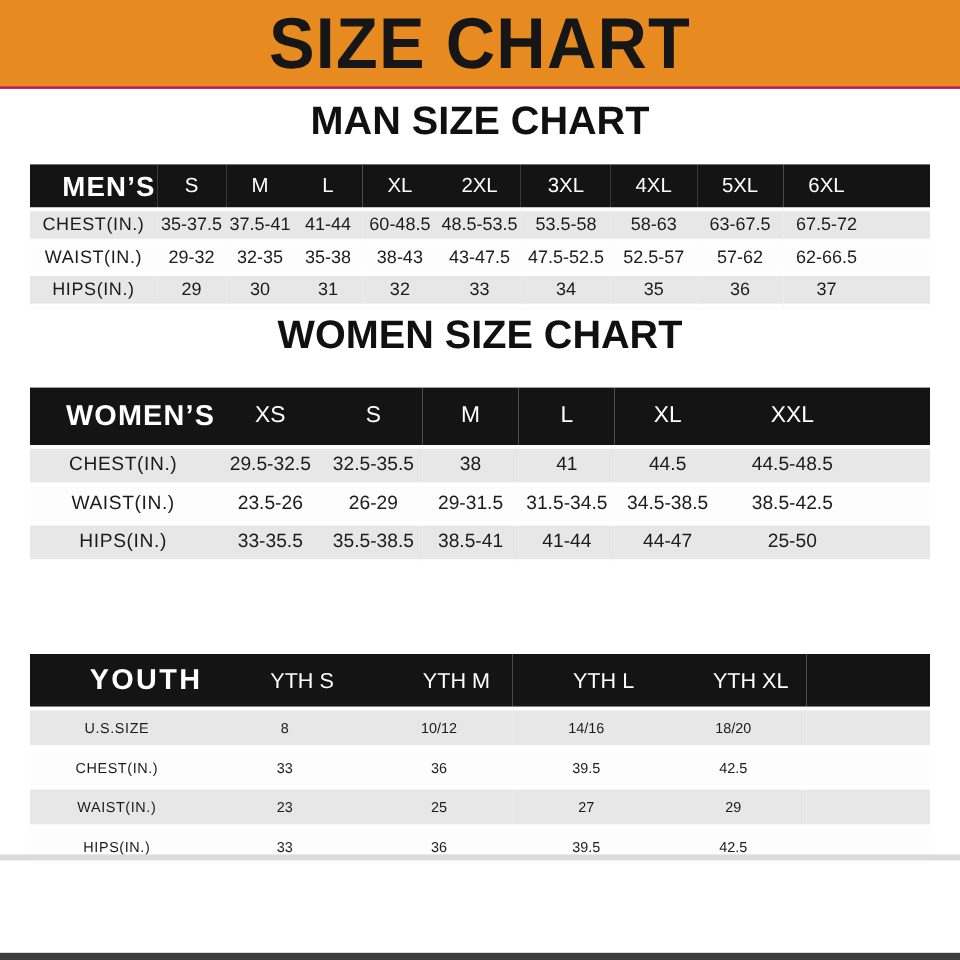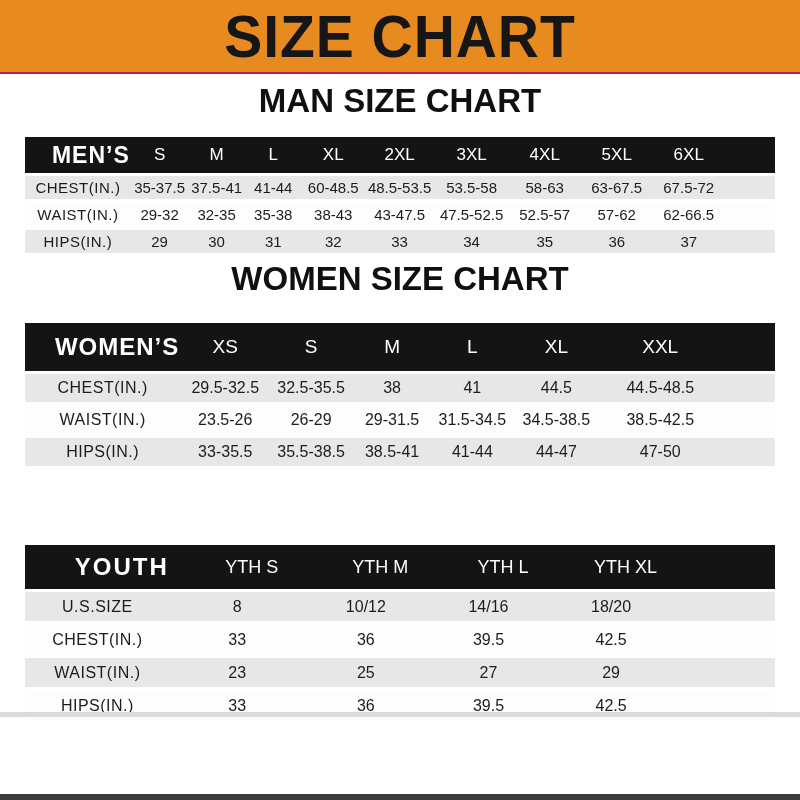--- a/index.html
+++ b/index.html
@@ -38,21 +38,21 @@
   #t-youth th{height:42px;font-size:18px;padding-left:30px;}
   #t-youth th:first-child{font-size:24px;letter-spacing:2px;}
 
   td{text-align:center;vertical-align:middle;color:#1c1c1c;
     border-bottom:4px solid #ffffff;overflow:hidden;}
   tbody tr:first-child td{border-top:3px solid #ffffff;}
   tbody tr:nth-child(odd) td{background:var(--row-gray,#E7E7E7);}
   tbody tr:nth-child(even) td{background:#FDFDFD;}
   #t-men td{height:21px;font-size:15px;}
   #t-women td{height:26px;font-size:16px;}
-  #t-youth td{height:27px;font-size:16px;}
+  #t-youth td{height:27px;font-size:12px;}
   td:first-child{letter-spacing:0.5px;}
 
   
   .divider{position:absolute;top:712px;left:0;width:800px;height:5px;background:#DBDBDB;}
   .footer{position:absolute;top:724px;left:30px;width:765px;color:var(--note-red,#A12823);}
   .footer p{margin:0;line-height:36px;font-size:22px;white-space:nowrap;
     transform:scaleX(0.84);transform-origin:left center;}
   .bottom-strip{position:absolute;top:794px;left:0;width:800px;height:6px;background:#3C3C3C;}
 </style>
 </head>
@@ -182,21 +182,21 @@
           <td>38.5-42.5</td>
           <td></td>
         </tr>
         <tr>
           <td>HIPS(IN.)</td>
           <td>33-35.5</td>
           <td>35.5-38.5</td>
           <td>38.5-41</td>
           <td>41-44</td>
           <td>44-47</td>
-          <td>47-50</td>
+          <td>25-50</td>
           <td></td>
         </tr>
       </tbody>
     </table>
 
   <table id="t-youth">
       <colgroup>
         <col style="width: 19.3%;">
         <col style="width: 18%;">
         <col style="width: 16.3%;">

